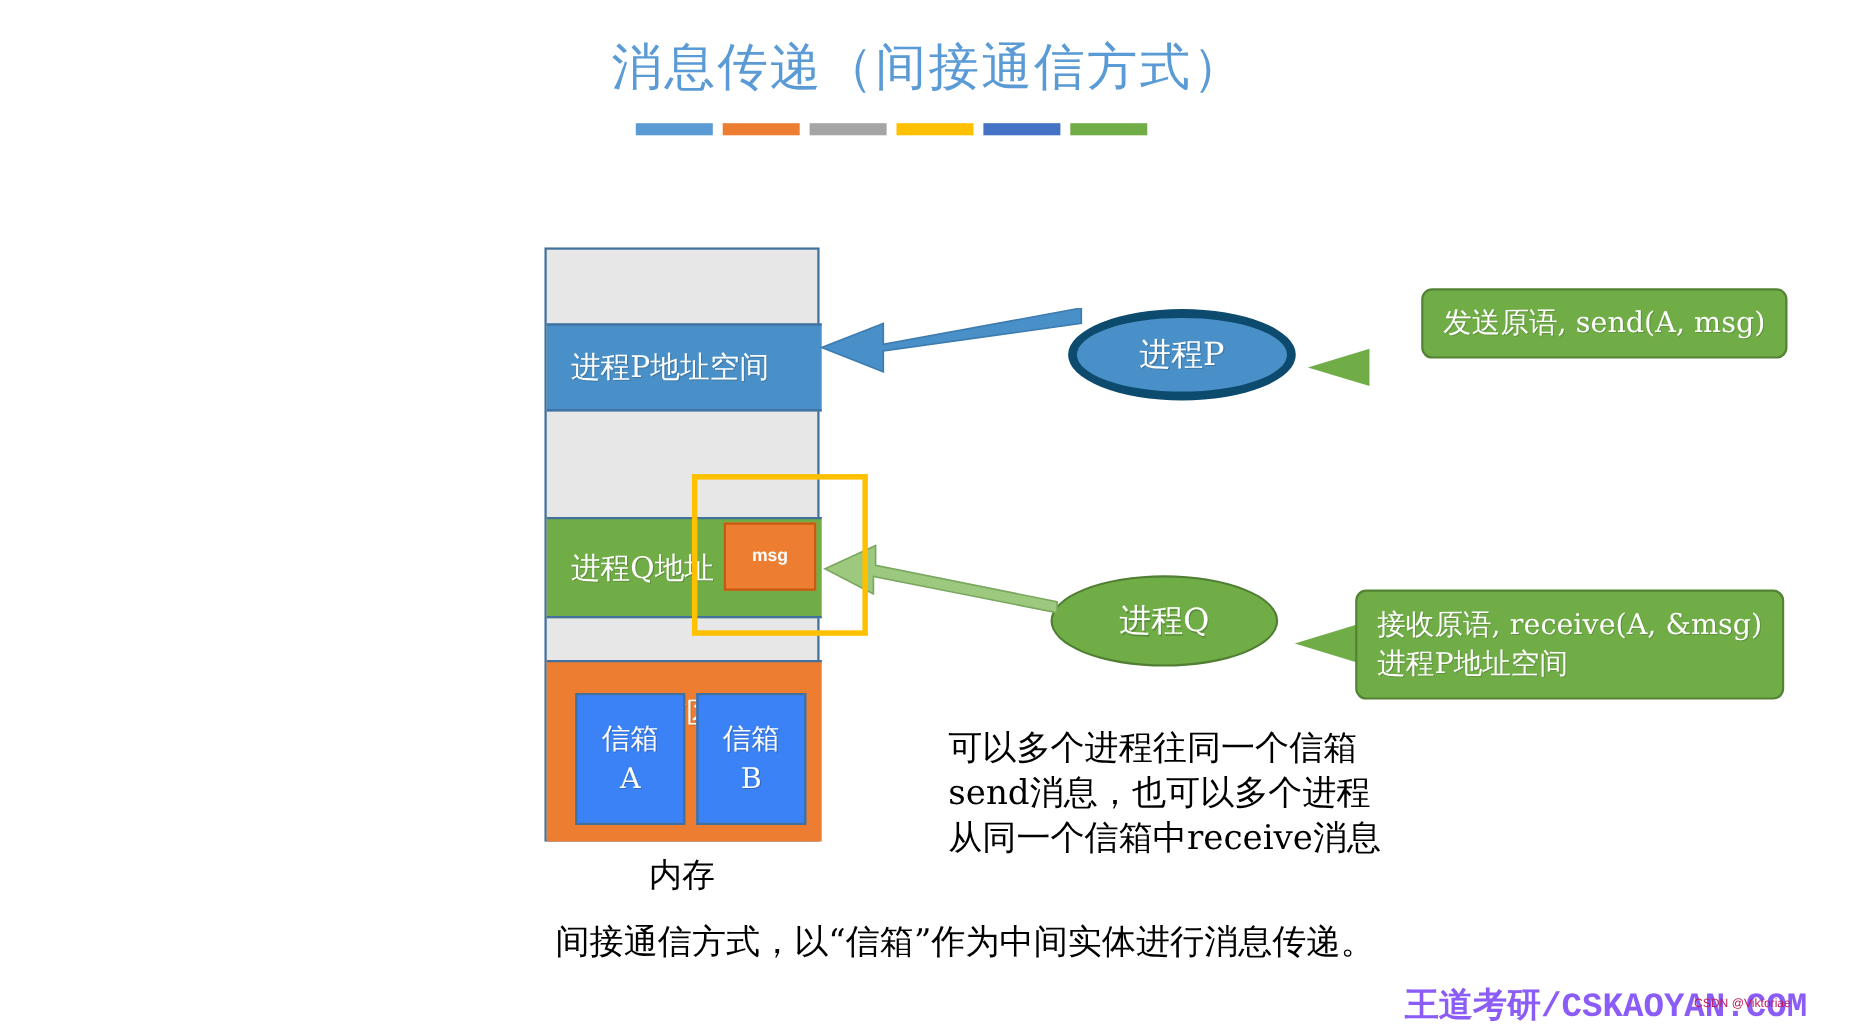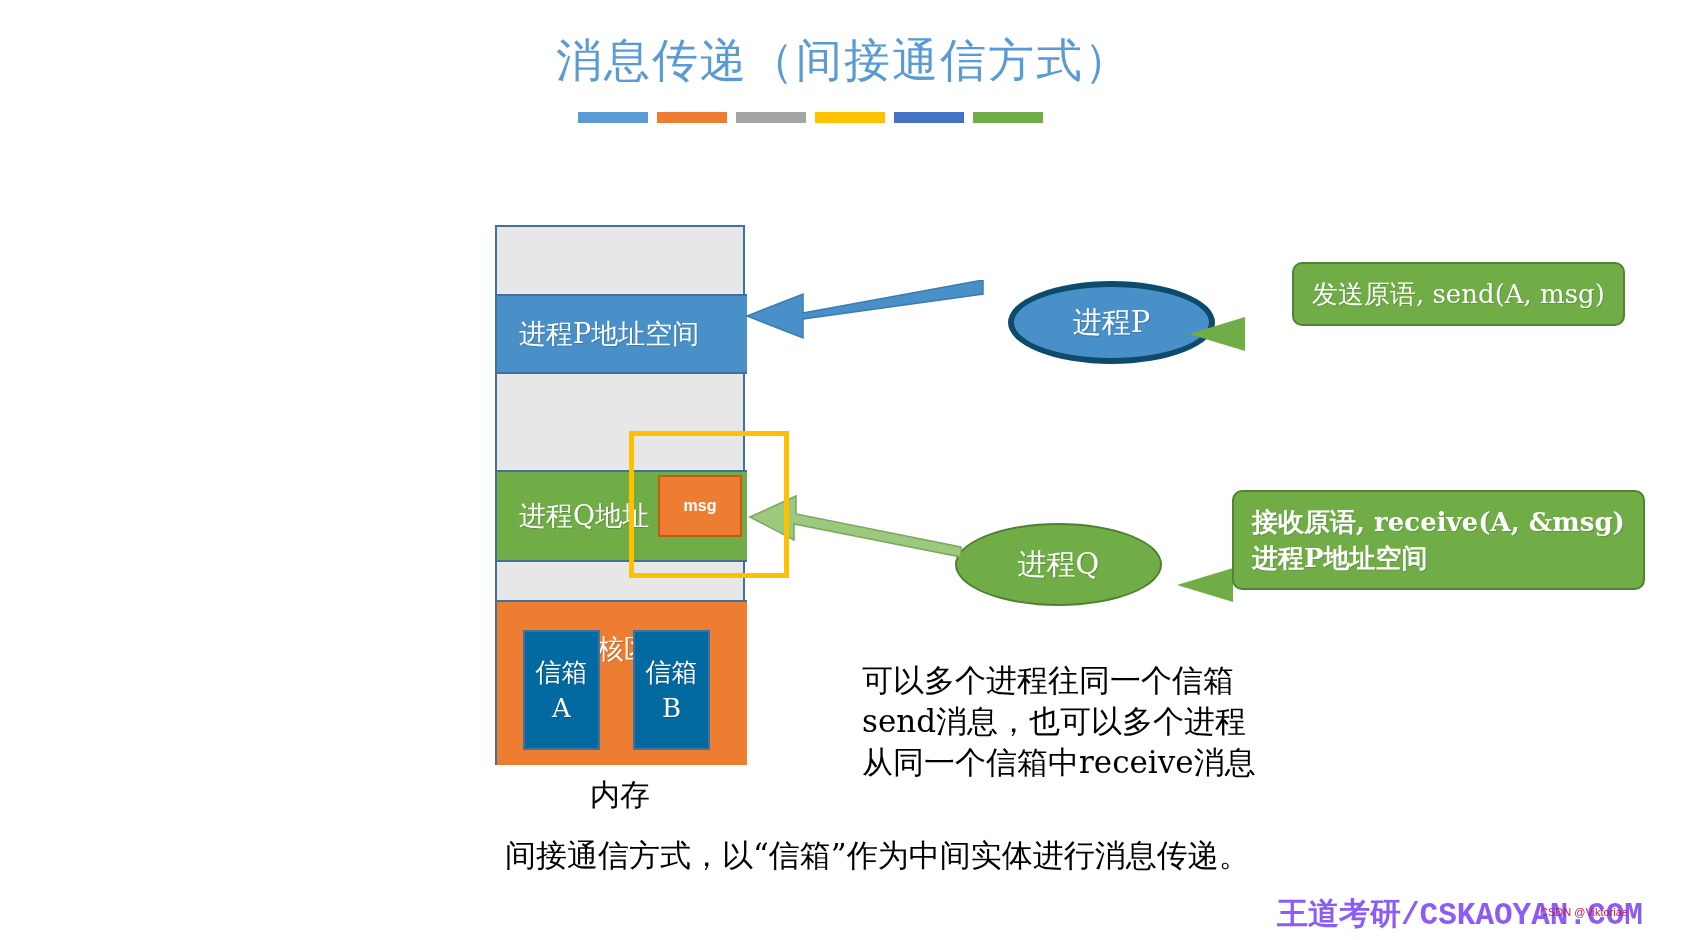--- a/index.html
+++ b/index.html
@@ -55,22 +55,22 @@
   }
   .kernel-label {
     position: absolute; left: 52px; top: 30px;
     width: 150px; text-align: center;
     color: #ffffff; font-size: 27px; line-height: 34px;
     font-family: "DejaVu Serif","Liberation Serif", serif;
     text-shadow: 1px 1px 0 rgba(0,0,0,0.18);
   }
   .mailbox {
     position: absolute; top: 28px;
-    width: 77px; height: 120px;
-    background: #0369a1; border: 2px solid #41719c;
+    width: 100px; height: 120px;
+    background: #3b82f6; border: 2px solid #41719c;
     color: #ffffff; font-size: 26px; line-height: 36px;
     text-align: center; padding-top: 22px;
     font-family: "DejaVu Serif","Liberation Serif", serif;
     text-shadow: 1px 1px 0 rgba(0,0,0,0.2);
   }
   .mailbox-a { left: 26px; }
   .mailbox-b { left: 136px; }
 
   
   .msg-box {
@@ -97,41 +97,41 @@
   
   .ellipse {
     position: absolute;
     display: flex; align-items: center; justify-content: center;
     border-radius: 50%;
     color: #ffffff; font-size: 29px;
     font-family: "DejaVu Serif","Liberation Serif", serif;
     text-shadow: 1px 1px 0 rgba(0,0,0,0.18);
   }
   .ellipse-p {
-    left: 1008px; top: 281px; width: 207px; height: 83px;
-    background: #4a90c8; border: 6px solid #0c4a6e;
+    left: 971px; top: 281px; width: 207px; height: 83px;
+    background: #4a90c8; border: 8px solid #0c4a6e;
   }
   .ellipse-q {
     left: 955px; top: 523px; width: 207px; height: 83px;
     background: #70ad47; border: 2px solid #507e32;
   }
 
   
   .callout {
     position: absolute;
     background: #70ad47; border: 2px solid #548235;
     border-radius: 10px;
     color: #ffffff; font-size: 26px; line-height: 36px;
     padding: 12px 18px;
     font-family: "DejaVu Serif","Liberation Serif", serif;
     text-shadow: 1px 1px 0 rgba(0,0,0,0.15);
     white-space: nowrap;
   }
   .callout-send    { left: 1292px; top: 262px; }
-  .callout-receive { left: 1232px; top: 490px; font-weight: bold; }
+  .callout-receive { left: 1232px; top: 536px; }
   .callout-tail {
     position: absolute; width: 0; height: 0;
     border-top: 17px solid transparent;
     border-bottom: 17px solid transparent;
     border-right: 56px solid #70ad47;
   }
   .tail-send    { left: 1189px; top: 317px; }
   .tail-receive { left: 1177px; top: 568px; }
 
   

